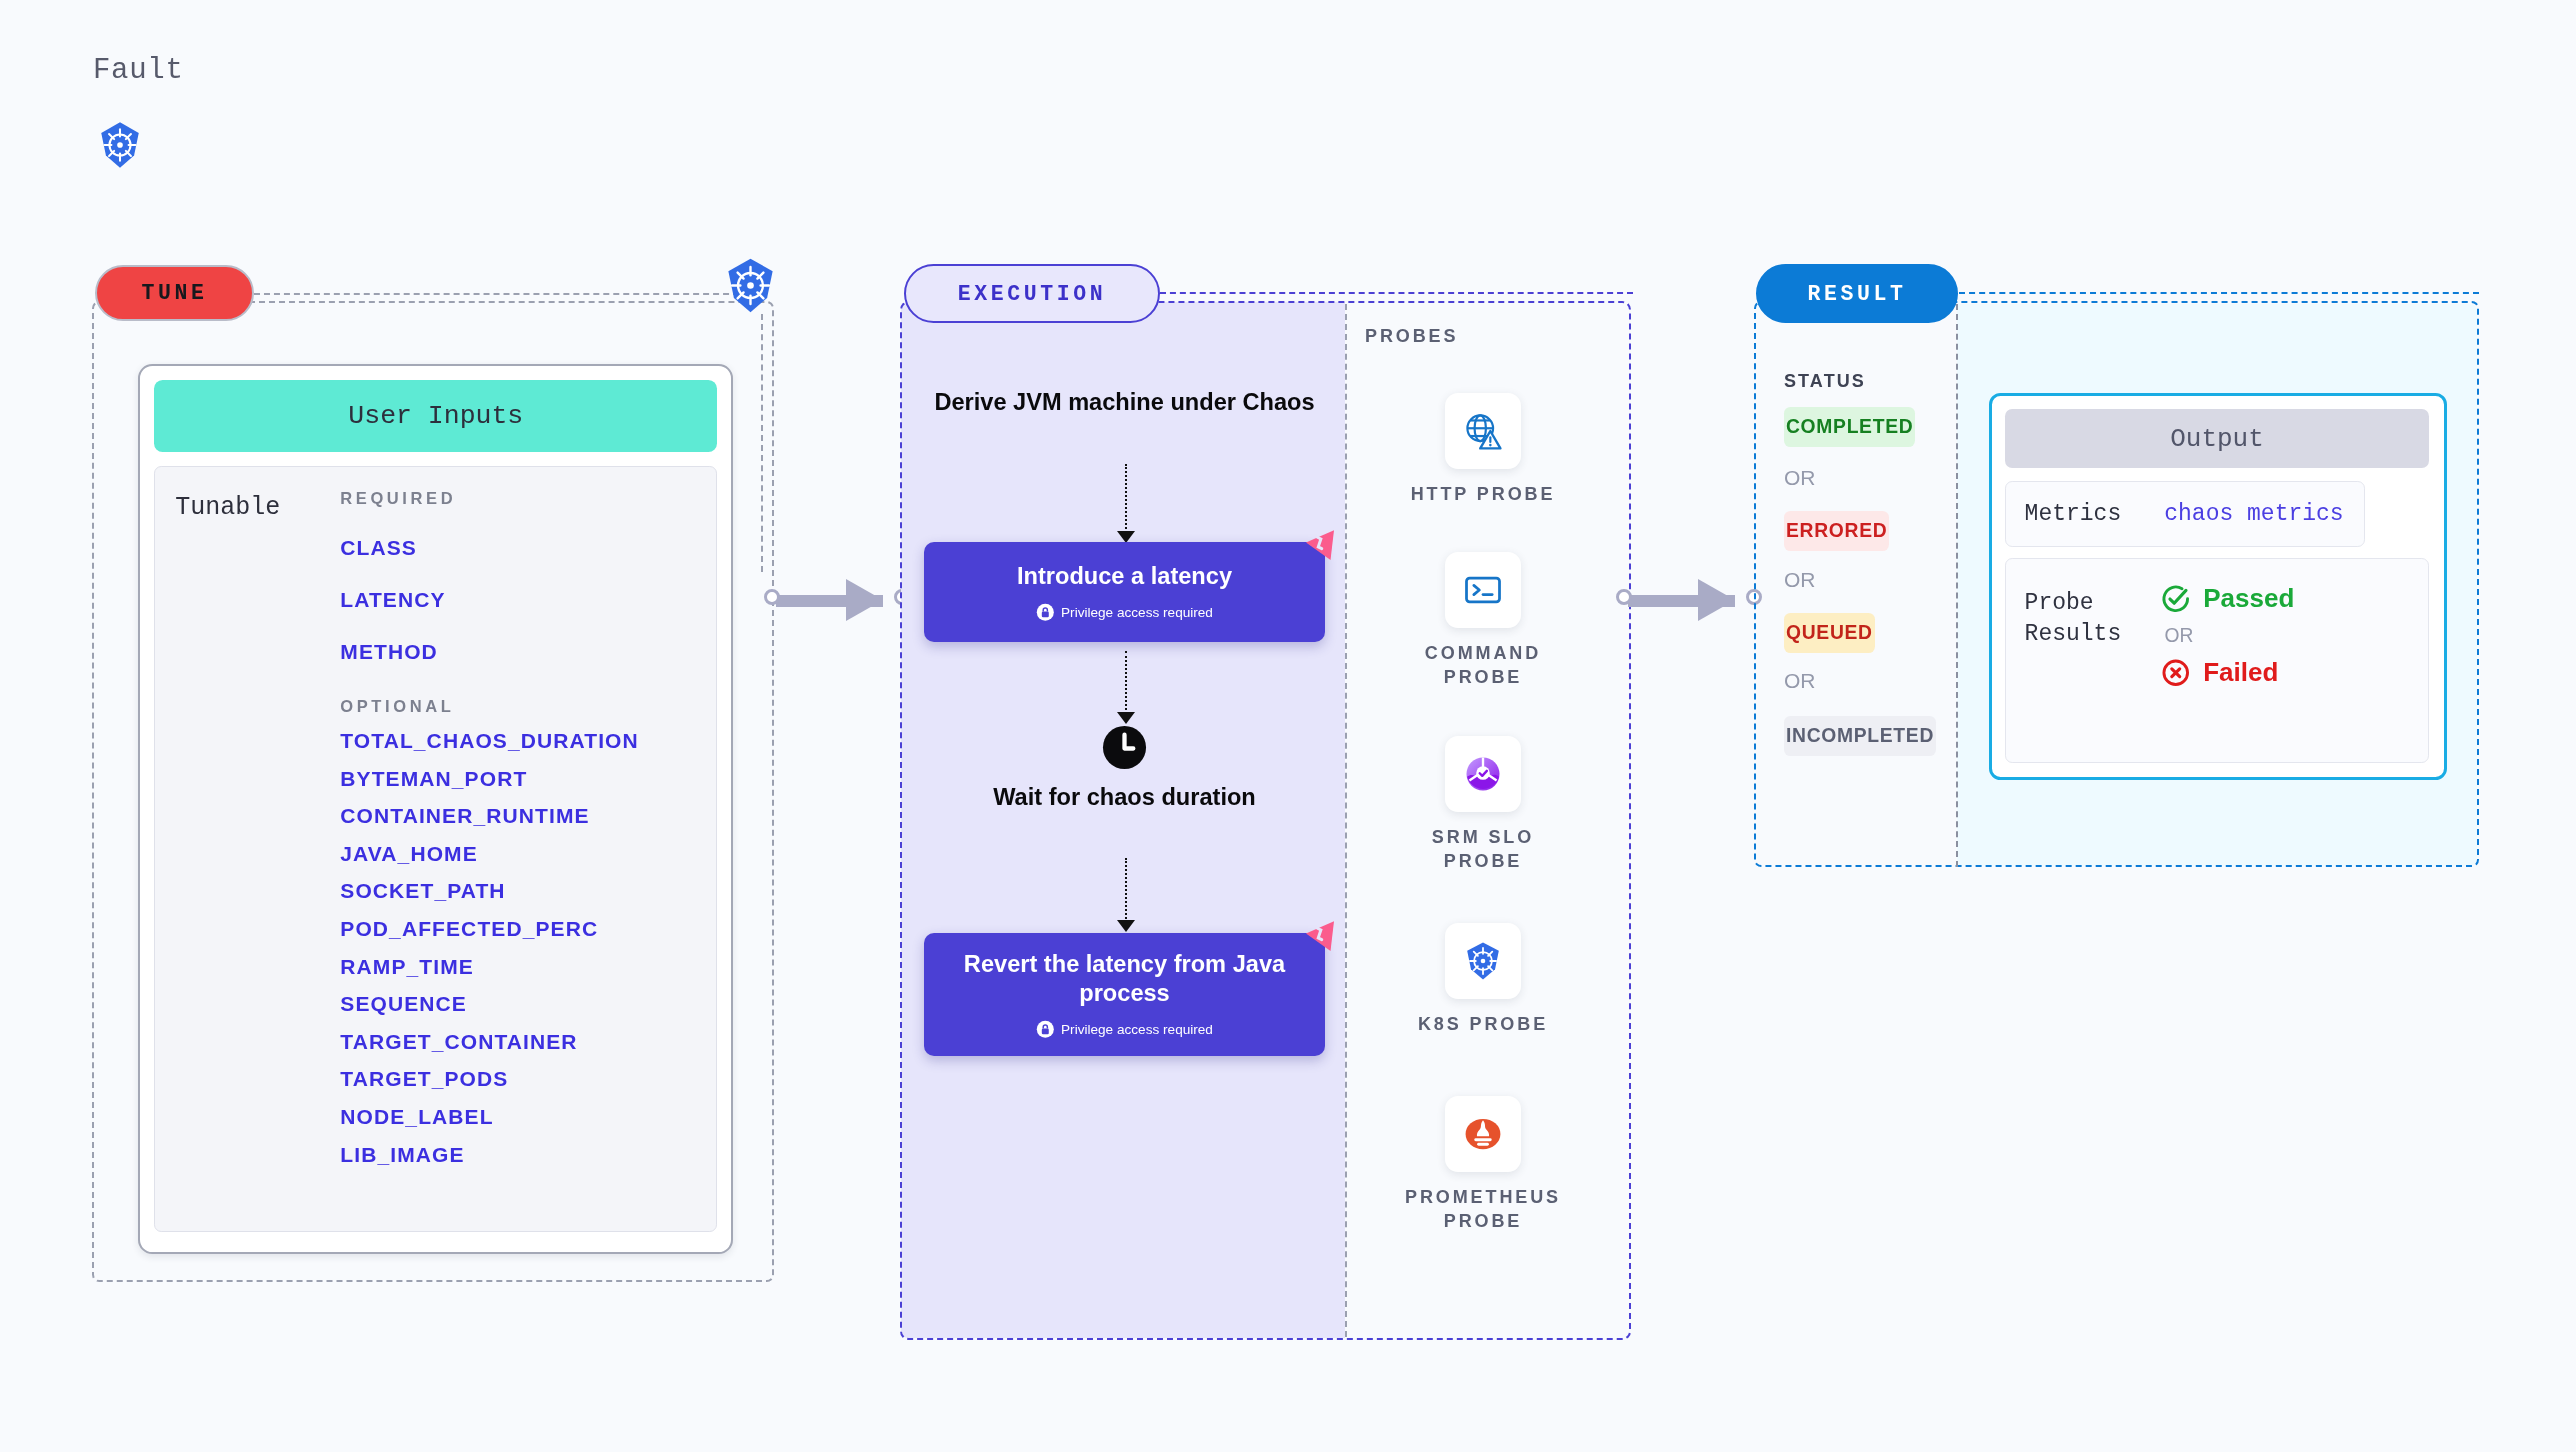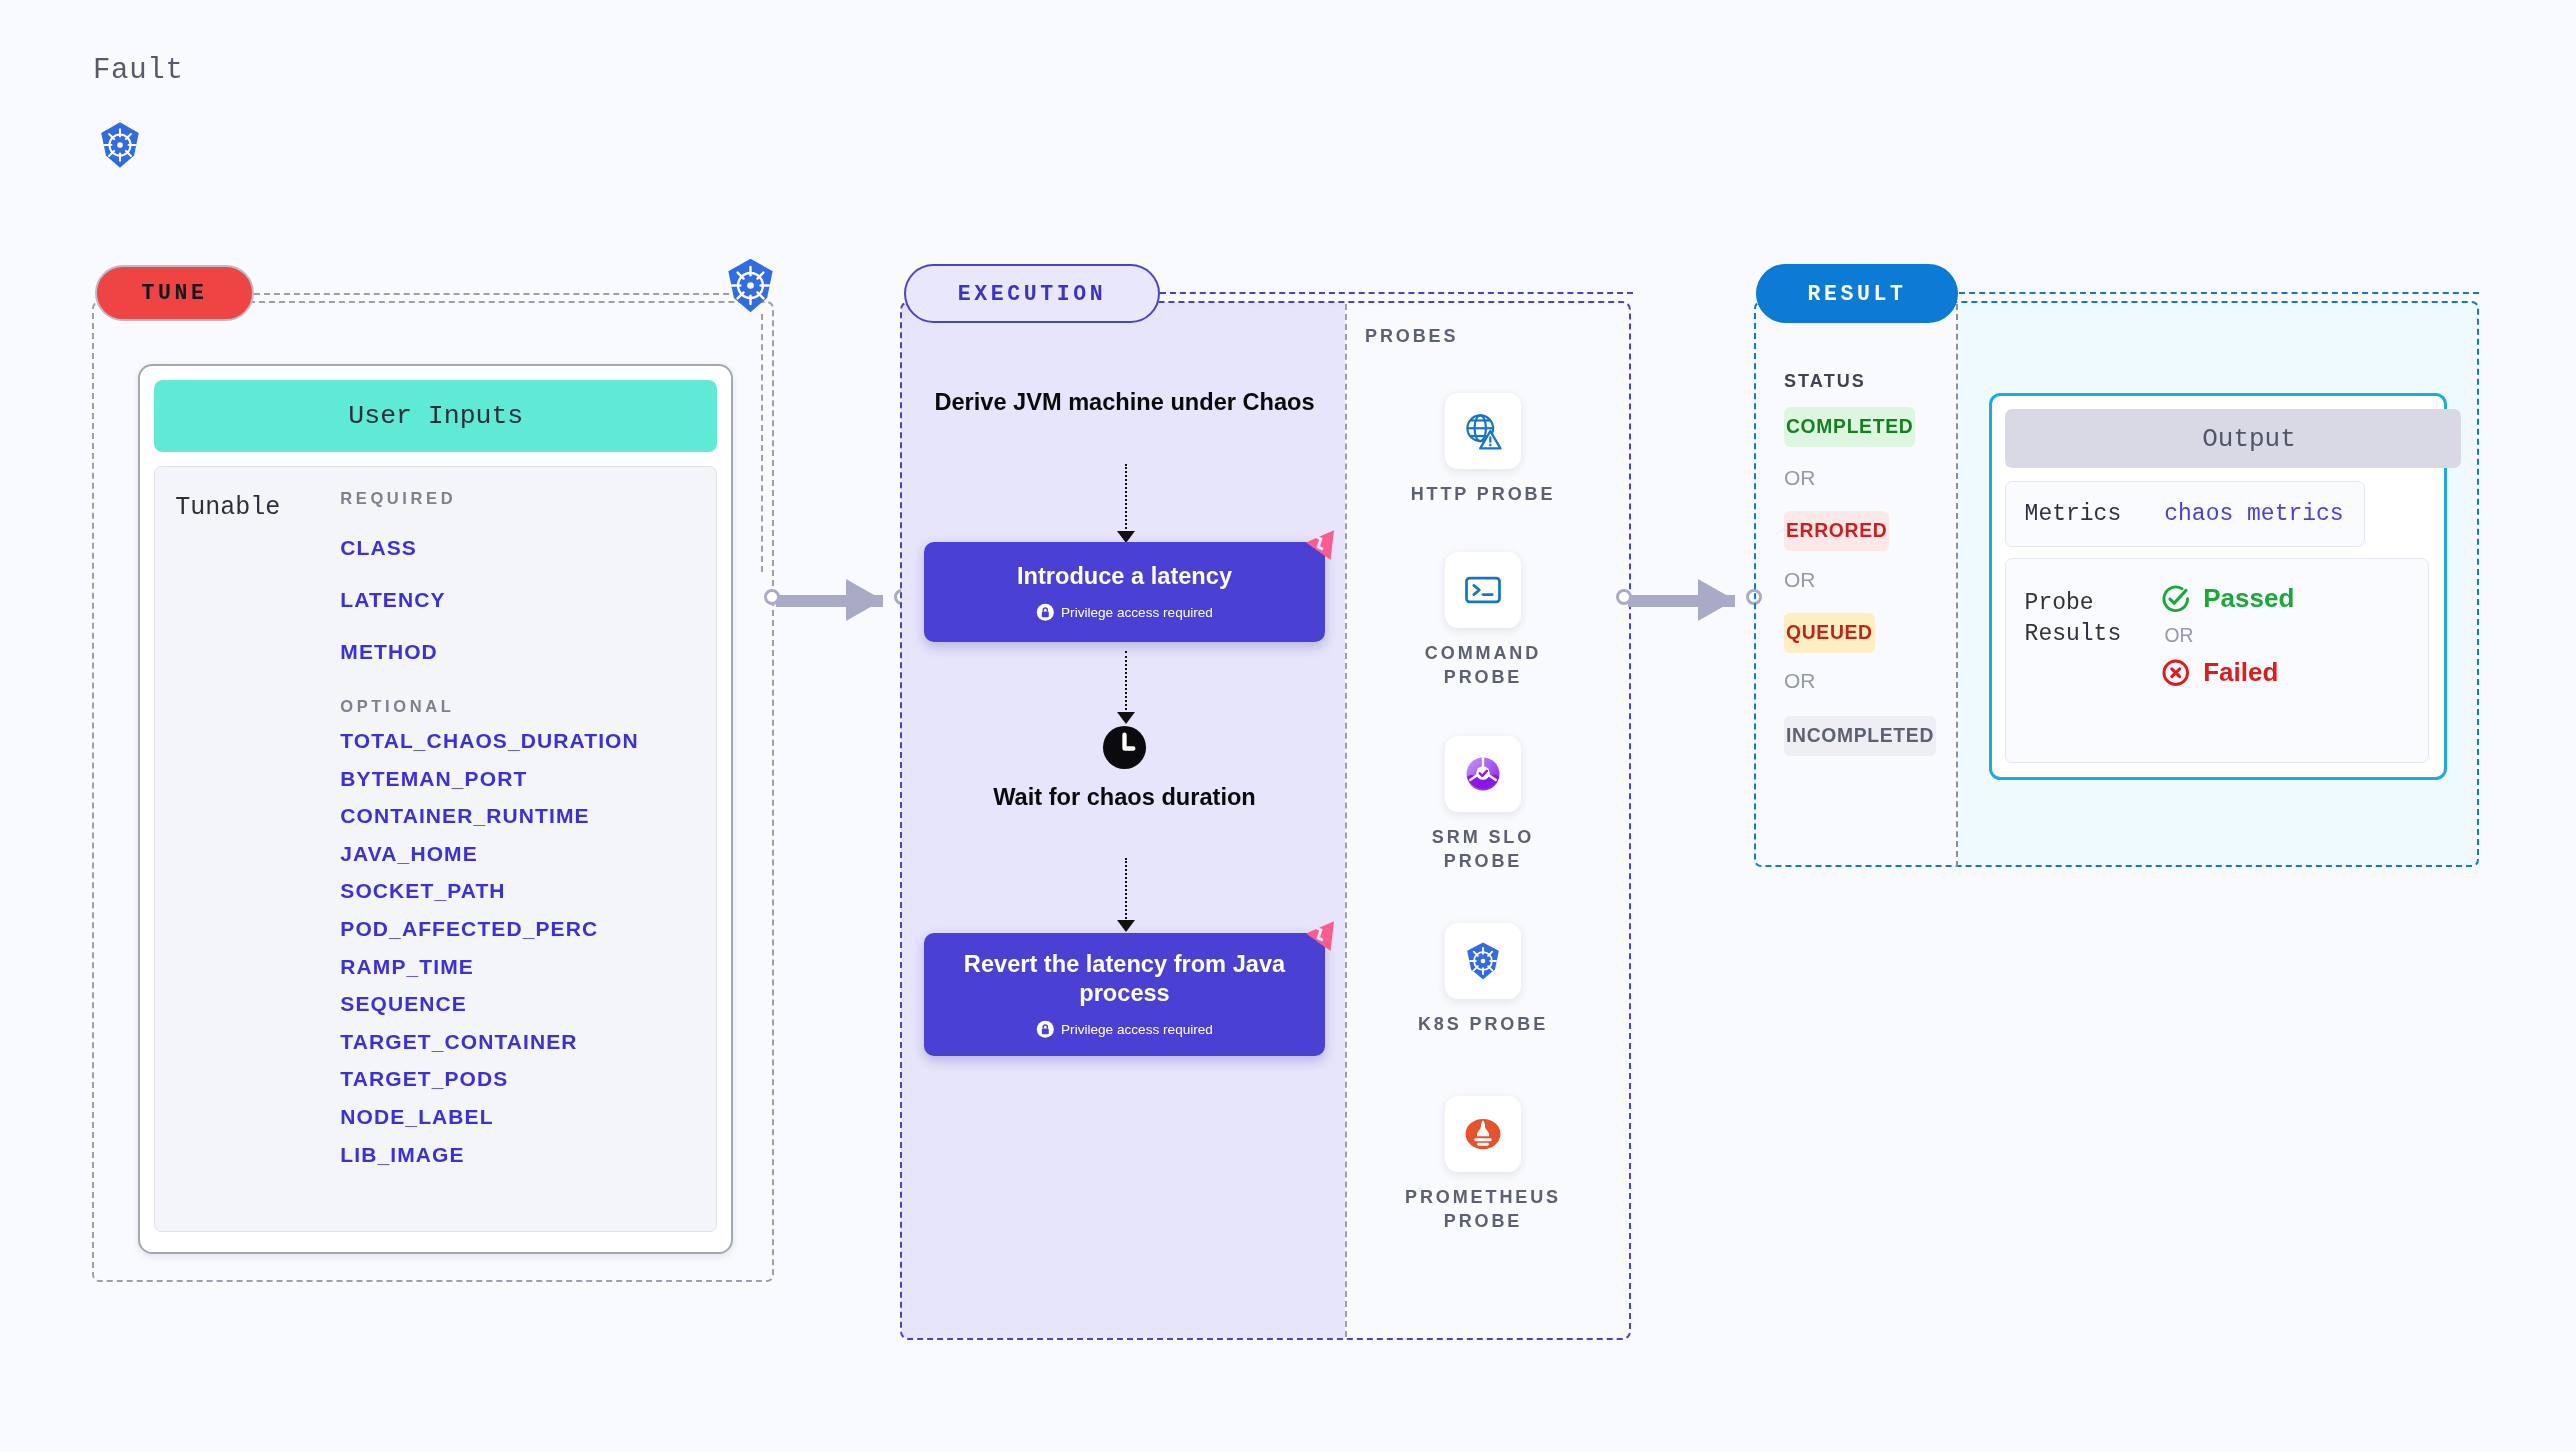--- a/index.html
+++ b/index.html
@@ -129,21 +129,21 @@
      letter-spacing:2.1px;color:#3e4354;}
   .badge{position:absolute;border-radius:6.4px;display:flex;align-items:center;justify-content:center;
      font-size:19.3px;font-weight:bold;letter-spacing:0.7px;padding:0 2px;height:40px;}
   .or-lbl{position:absolute;font-size:21px;color:#9499ab;font-family:"Liberation Sans",sans-serif;}
 
   
   #output-card{position:absolute;left:1989px;top:393px;width:458px;height:387px;
      background:#ffffff;border:3.6px solid #19ace4;border-radius:11.5px;box-sizing:border-box;}
   #output-header{position:absolute;left:13px;top:13px;width:424px;height:59px;
      background:#d8d9e4;border-radius:7.2px;display:flex;align-items:center;justify-content:center;
-     font-family:"Liberation Mono",monospace;font-size:26px;color:#52566a;padding-left:32px;}
+     font-family:"Liberation Mono",monospace;font-size:26px;color:#52566a;}
   #metrics-row{position:absolute;left:13px;top:85px;width:360px;height:66px;
      background:#fafbfe;border:1.4px solid #e4e6ee;border-radius:7.2px;box-sizing:border-box;
      display:flex;align-items:center;}
   #metrics-label{margin-left:18.6px;font-family:"Liberation Mono",monospace;font-size:23px;color:#2f3240;}
   #metrics-value{margin-left:43px;font-family:"Liberation Mono",monospace;font-size:23px;color:#4b3fe2;}
   #probe-results-row{position:absolute;left:13px;top:162px;width:424px;height:205px;
      background:#fafbfe;border:1.4px solid #e4e6ee;border-radius:7.2px;box-sizing:border-box;display:flex;}
   #pr-label{margin-left:18.6px;margin-top:29px;font-family:"Liberation Mono",monospace;
      font-size:23px;color:#2f3240;line-height:1.35;}
   #pr-values{margin-left:39px;margin-top:24px;}

